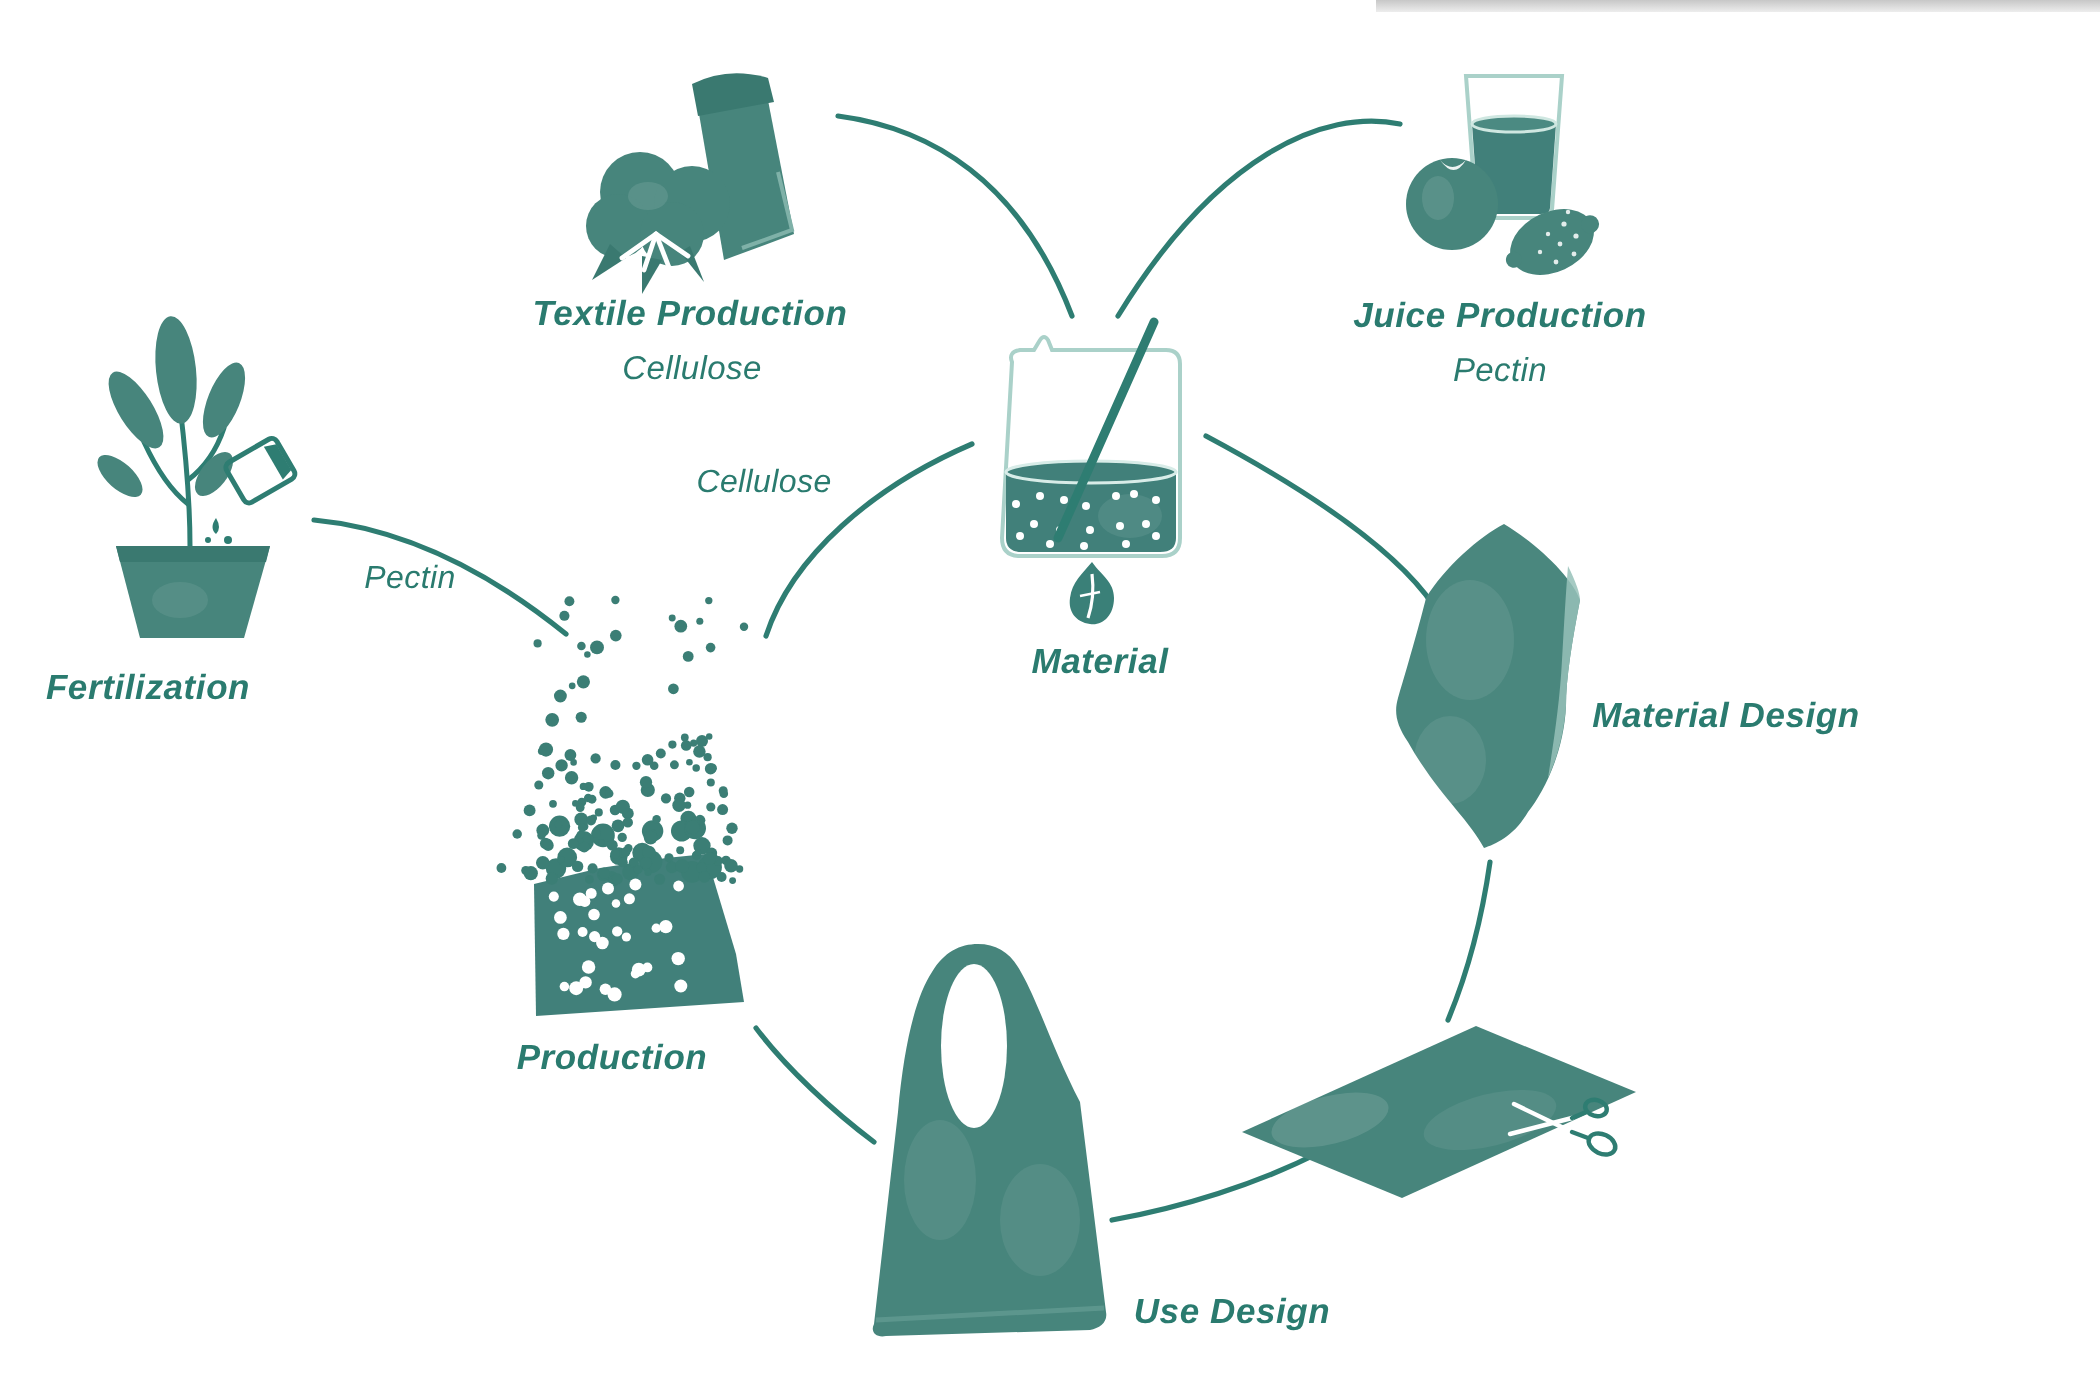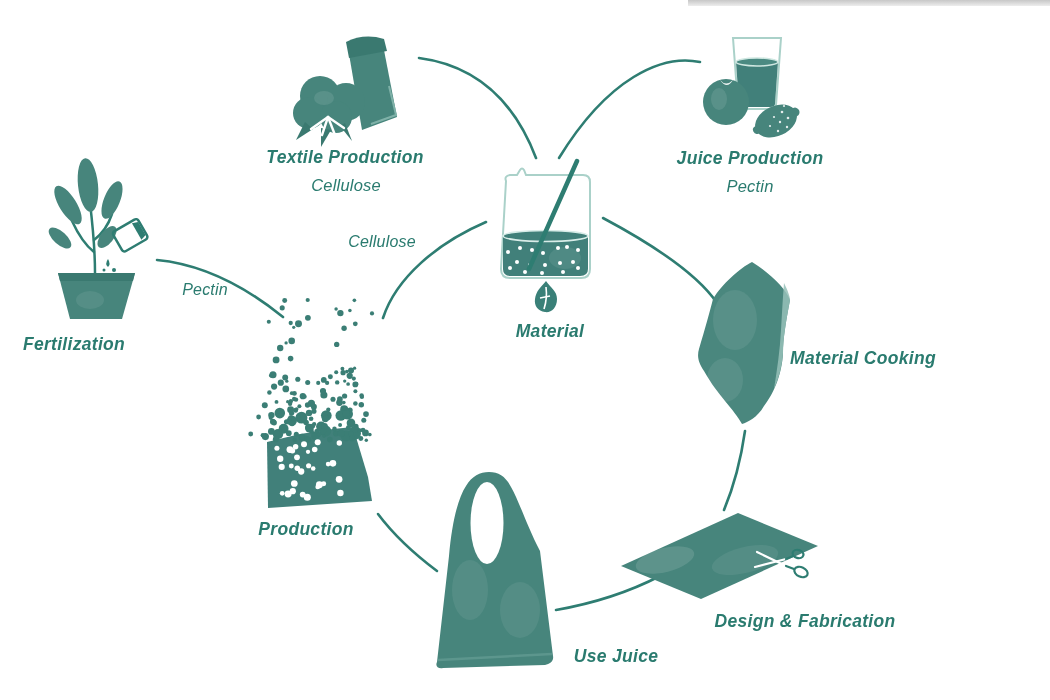--- a/index.html
+++ b/index.html
@@ -381,25 +381,24 @@
   </svg>
 
   <div class="label" style="left:345px;top:157px">Textile Production</div>
   <div class="label sublabel" style="left:346px;top:185px">Cellulose</div>
 
   <div class="label" style="left:750px;top:158px">Juice Production</div>
   <div class="label sublabel" style="left:750px;top:186px">Pectin</div>
 
   <div class="label" style="left:550px;top:331px">Material</div>
 
-  <div class="label" style="left:863px;top:358px">Material Cooking</div>
-
-  <div class="label" style="left:805px;top:621px">Design &amp; Fabrication</div>
-
-  <div class="label" style="left:616px;top:656px">Use Juice</div>
+  <div class="label" style="left:863px;top:358px">Material Design</div>
+
+
+  <div class="label" style="left:616px;top:656px">Use Design</div>
 
   <div class="label" style="left:306px;top:529px">Production</div>
 
   <div class="label" style="left:74px;top:344px">Fertilization</div>
 
   <div class="label edge-label" style="left:205px;top:290px">Pectin</div>
 
   <div class="label edge-label" style="left:382px;top:242px">Cellulose</div>
 </div>
 

